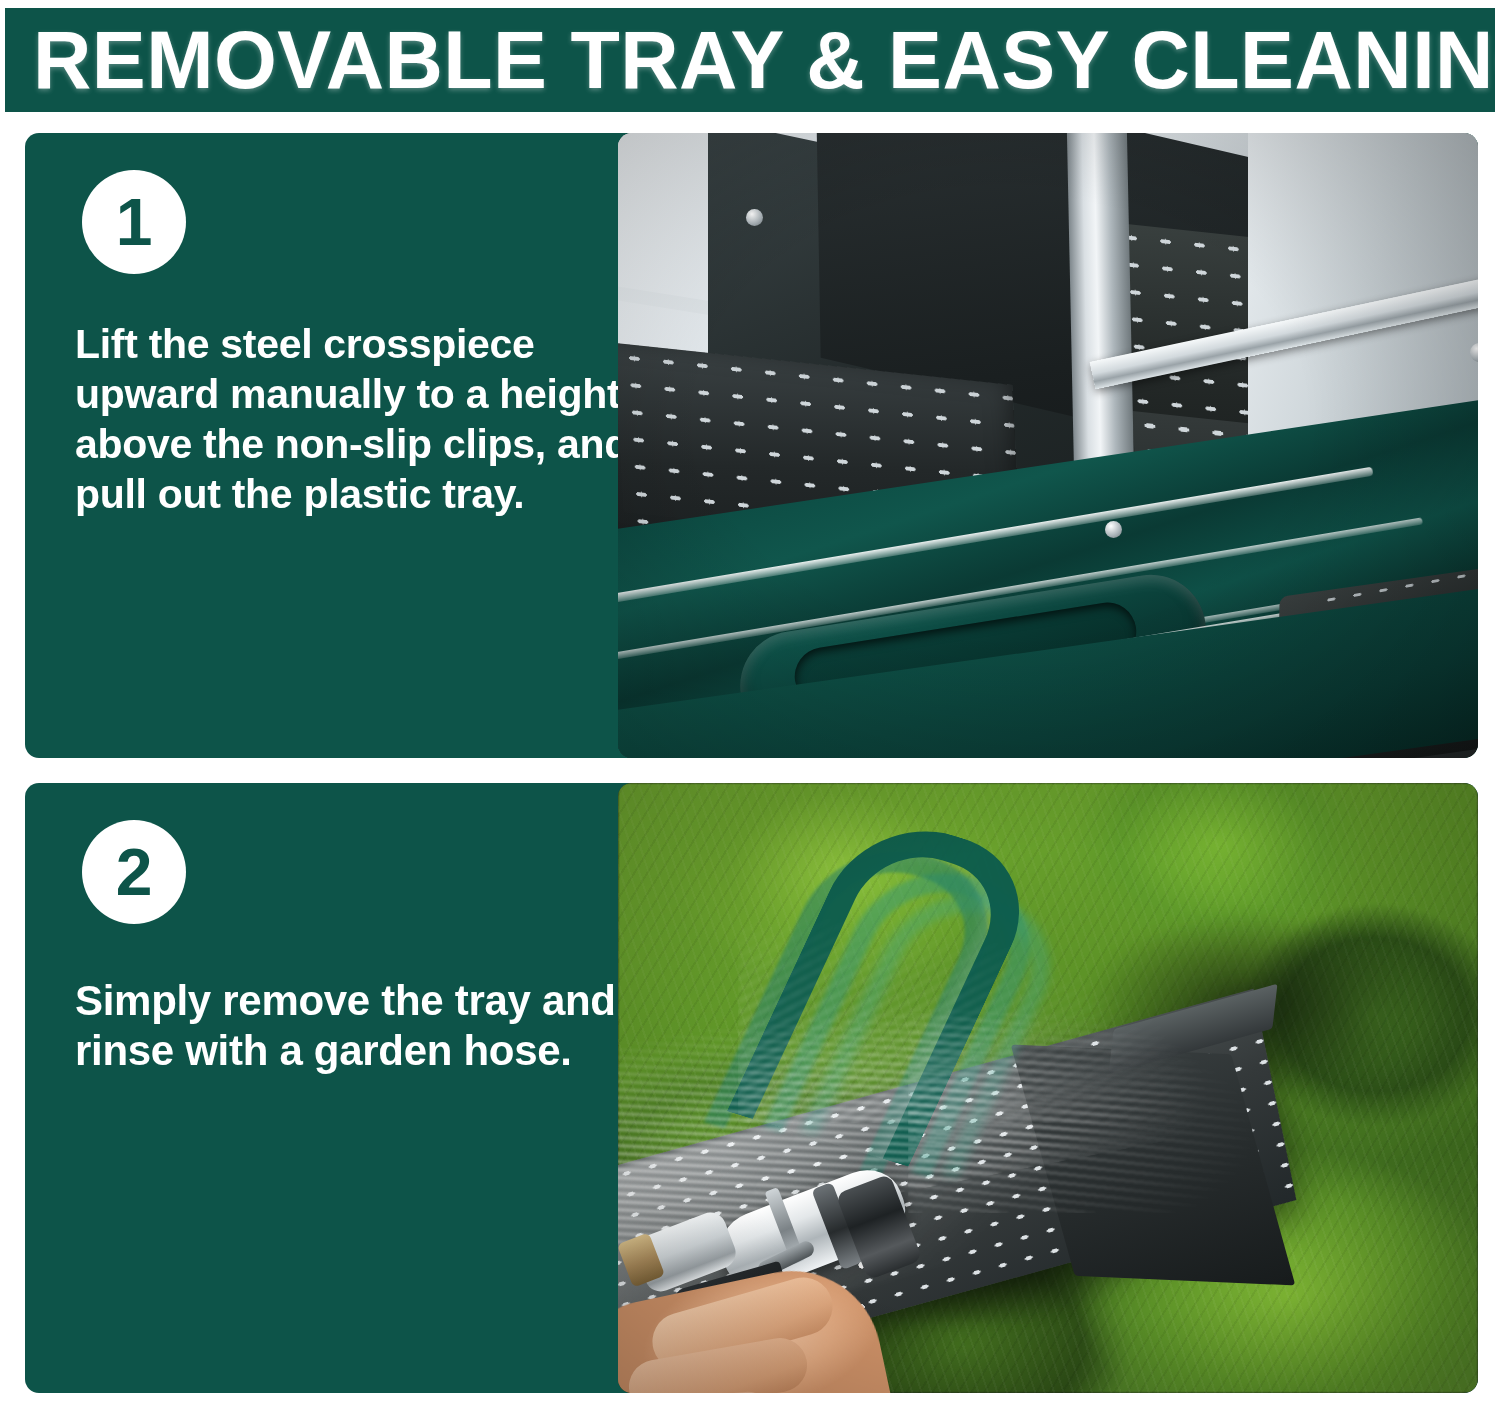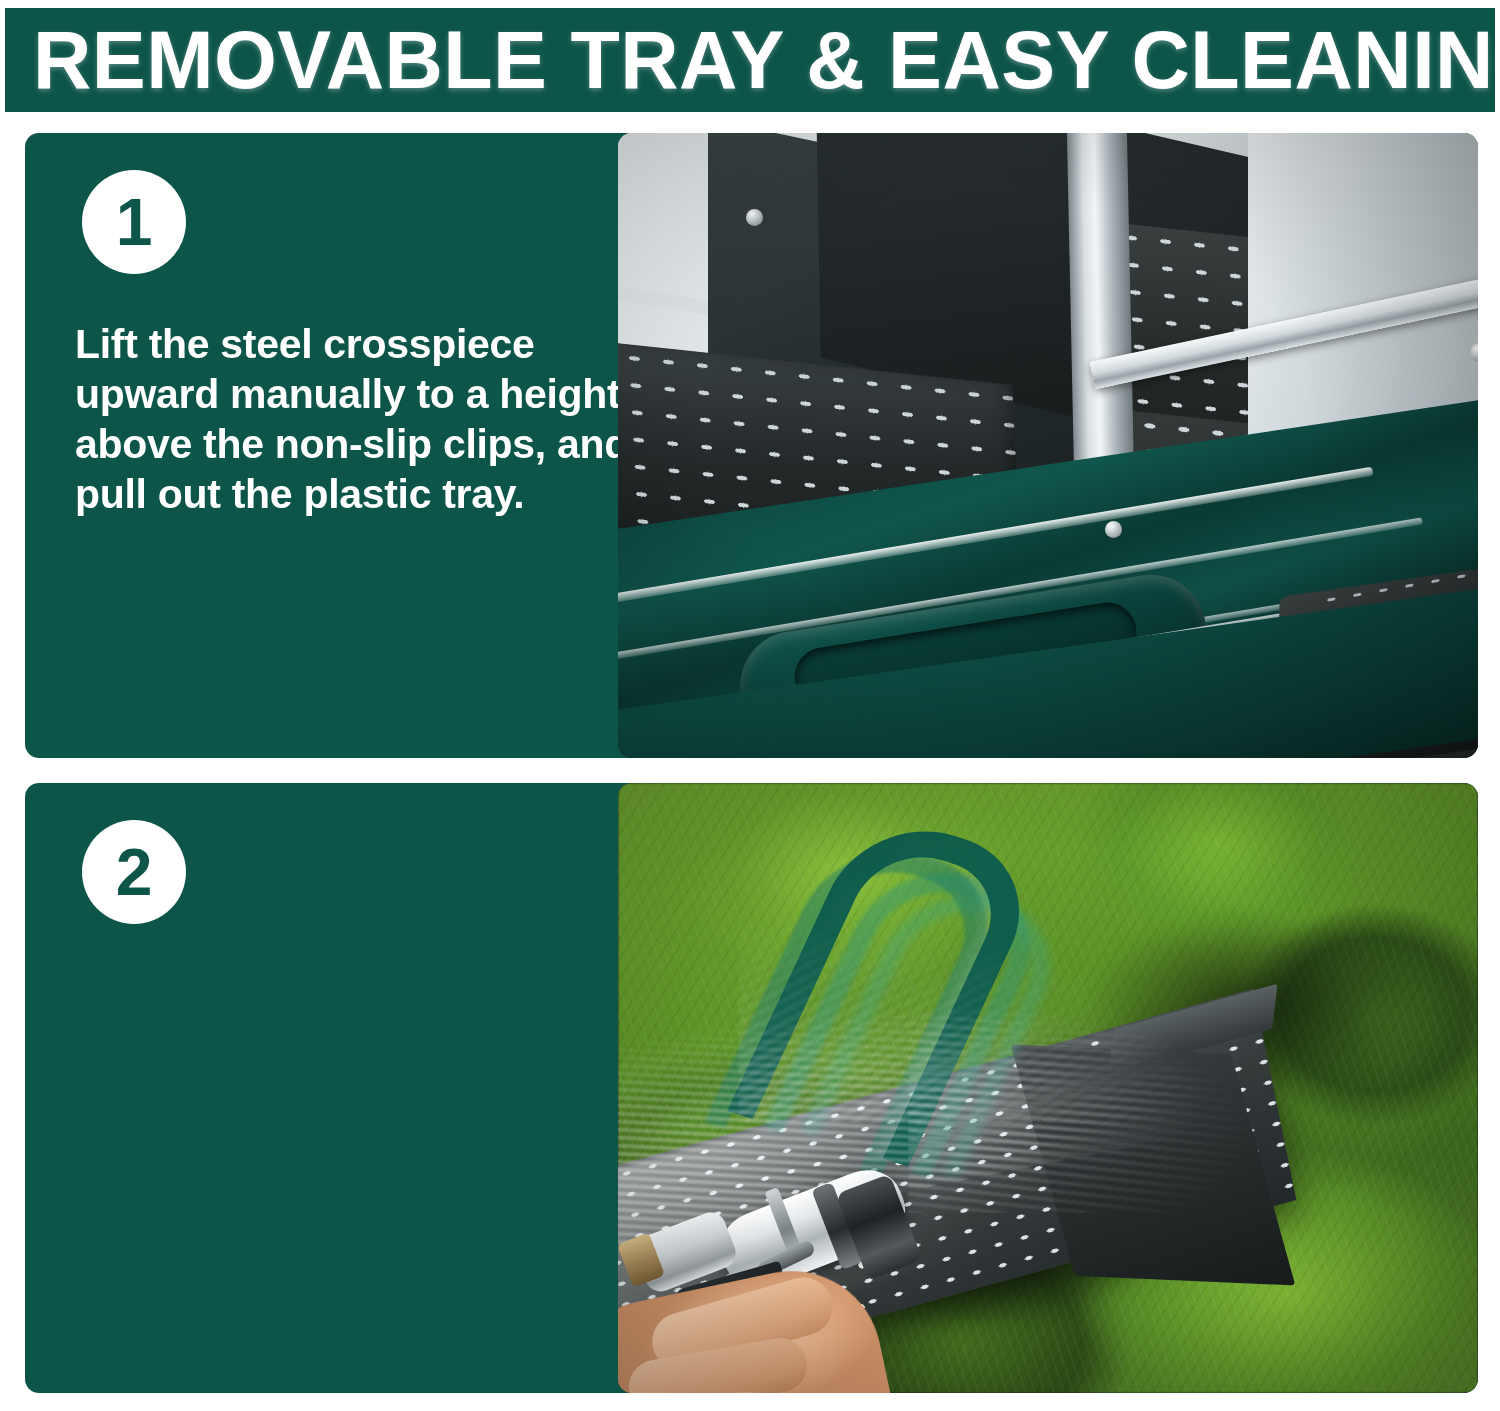--- a/index.html
+++ b/index.html
@@ -494,20 +494,21 @@
       <div class="ph p1-screw-b"></div>
       <div class="ph p1-screw-c"></div>
       <div class="ph p1-vign"></div>
     </div>
   </div>
 
   <div class="step-panel" id="panel-2">
 
     <div class="panel-text-col">
       <div class="step-badge">2</div>
+      <div class="step-text">Simply remove the tray and rinse with a garden hose.</div>
     </div>
 
     <div class="panel-photo">
       <div class="ph p2-bg"></div>
       <div class="ph p2-grass-tex"></div>
       <div class="ph p2-dirt"></div>
       <div class="ph p2-dirt2"></div>
       <div class="ph p2-tray"></div>
       <div class="ph p2-tray-wet"></div>
       <div class="ph p2-tray-rim"></div>

